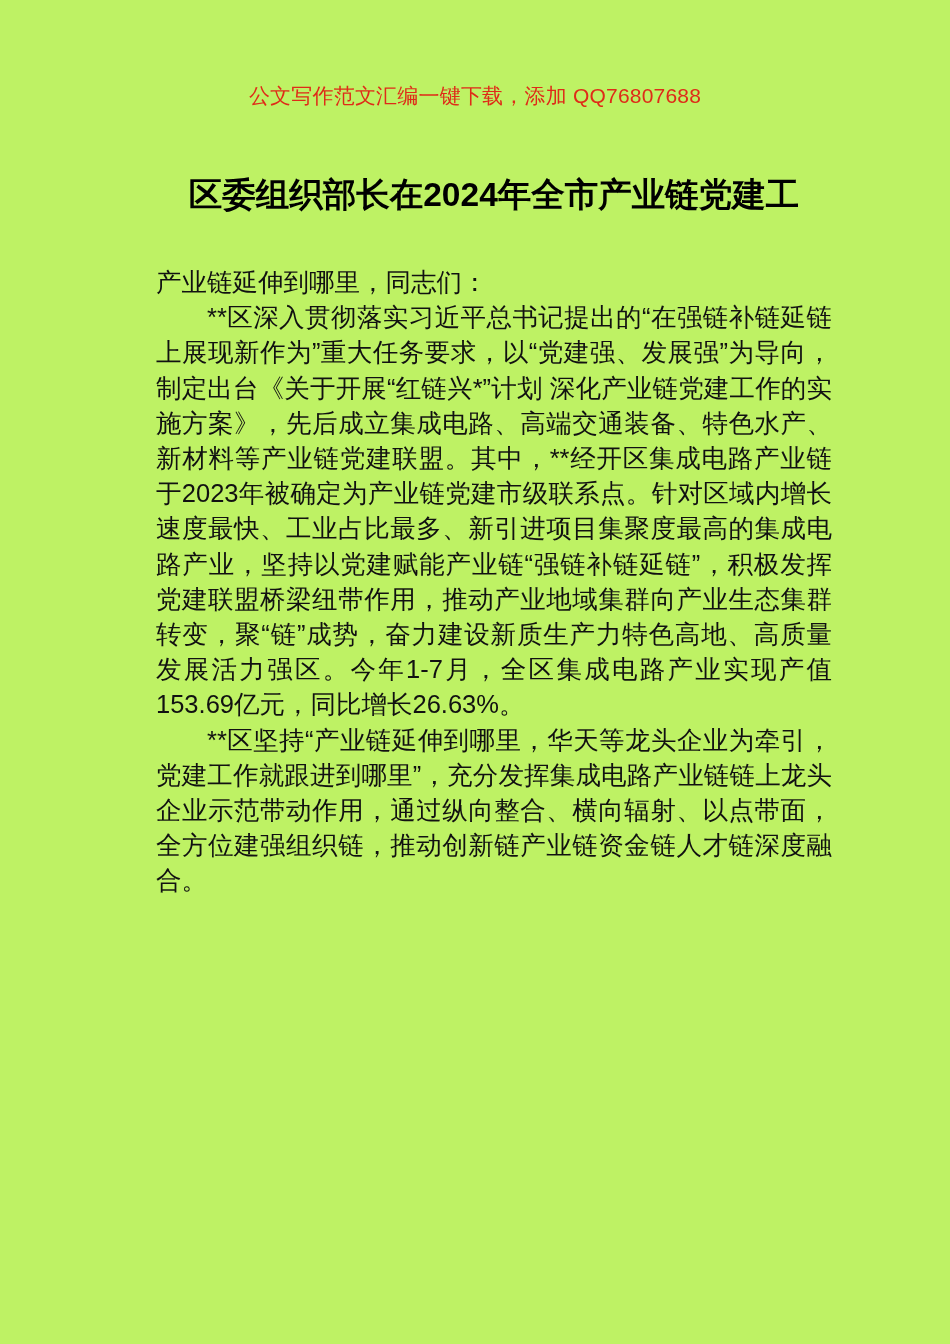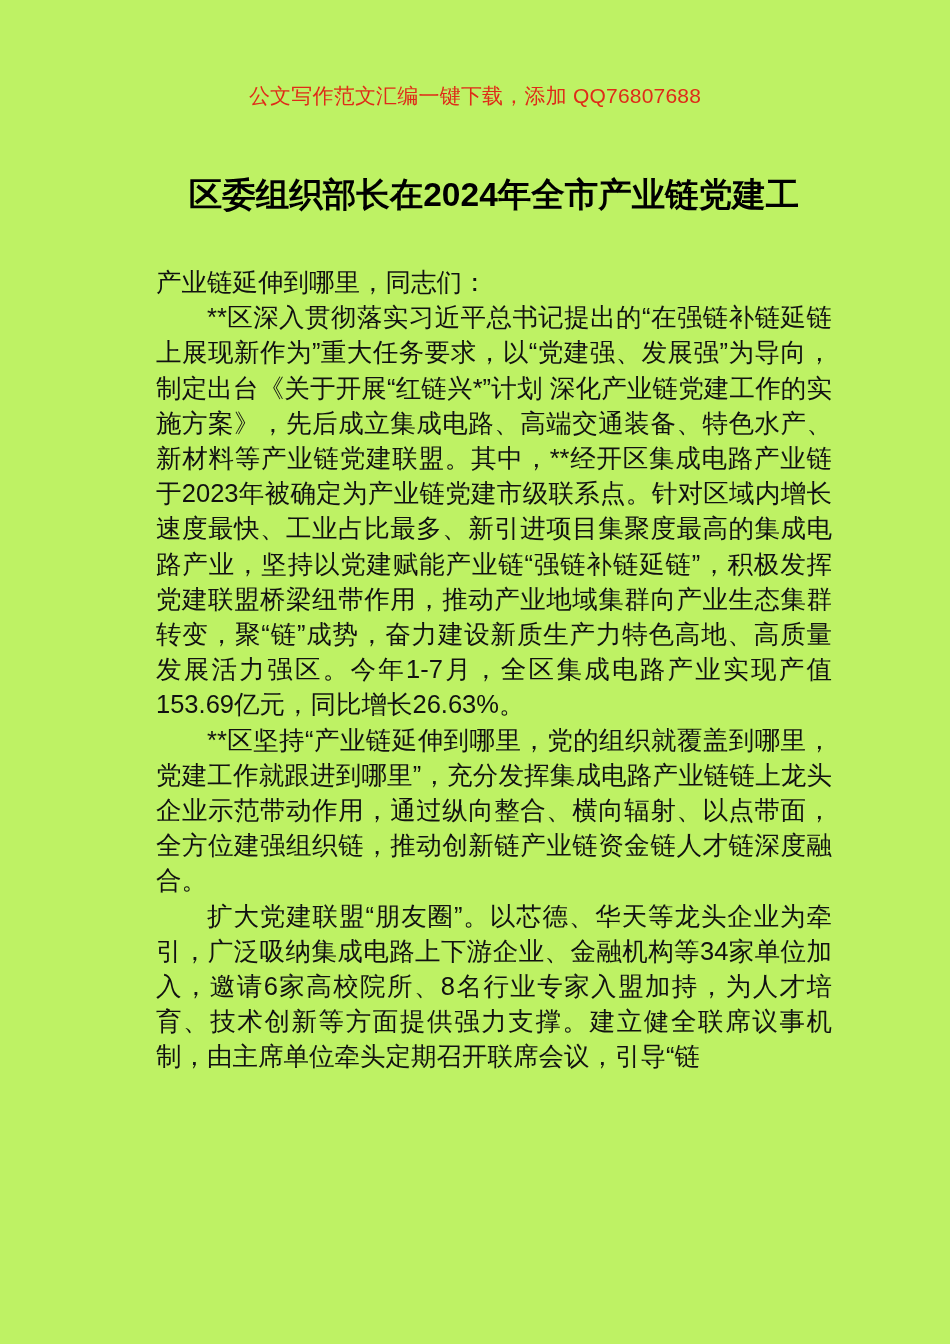--- a/index.html
+++ b/index.html
@@ -81,19 +81,18 @@
       <span>区委组织部长在2024年全市产业链党建工</span><br>
     </h1>
 
     <div class="body-block">
 
       <p class="para noindent">产业链延伸到哪里，同志们：</p>
 
       <p class="para indent">**区深入贯彻落实习近平总书记提出的“在强链补链延链上展现新作为”重大任务要求，以“党建强、发展强”为导向，制定出台《关于开展“红链兴*”计划 深化产业链党建工作的实施方案》，先后成立集成电路、高端交通装备、特色水产、新材料等产业链党建联盟。其中，**经开区集成电路产业链于2023年被确定为产业链党建市级联系点。针对区域内增长速度最快、工业占比最多、新引进项目集聚度最高的集成电路产业，坚持以党建赋能产业链“强链补链延链”，积极发挥党建联盟桥梁纽带作用，推动产业地域集群向产业生态集群转变，聚“链”成势，奋力建设新质生产力特色高地、高质量发展活力强区。今年1-7月，全区集成电路产业实现产值153.69亿元，同比增长26.63%。</p>
 
 
-      <p class="para indent">**区坚持“产业链延伸到哪里，党的组织就覆盖到哪里，党建工作就跟进到哪里”，充分发挥集成电路产业链链上龙头企业示范带动作用，通过纵向整合、横向辐射、以点带面，全方位建强组织链，推动创新链产业链资金链人才链深度融合。</p>
+      <p class="para indent">**区坚持“产业链延伸到哪里，华天等龙头企业为牵引，党建工作就跟进到哪里”，充分发挥集成电路产业链链上龙头企业示范带动作用，通过纵向整合、横向辐射、以点带面，全方位建强组织链，推动创新链产业链资金链人才链深度融合。</p>
 
-      <p class="para indent">扩大党建联盟“朋友圈”。以芯德、华天等龙头企业为牵引，广泛吸纳集成电路上下游企业、金融机构等34家单位加入，邀请6家高校院所、8名行业专家入盟加持，为人才培育、技术创新等方面提供强力支撑。建立健全联席议事机制，由主席单位牵头定期召开联席会议，引导“链</p>
 
     </div>
   </div>
 </div>
 
 </body></html>

